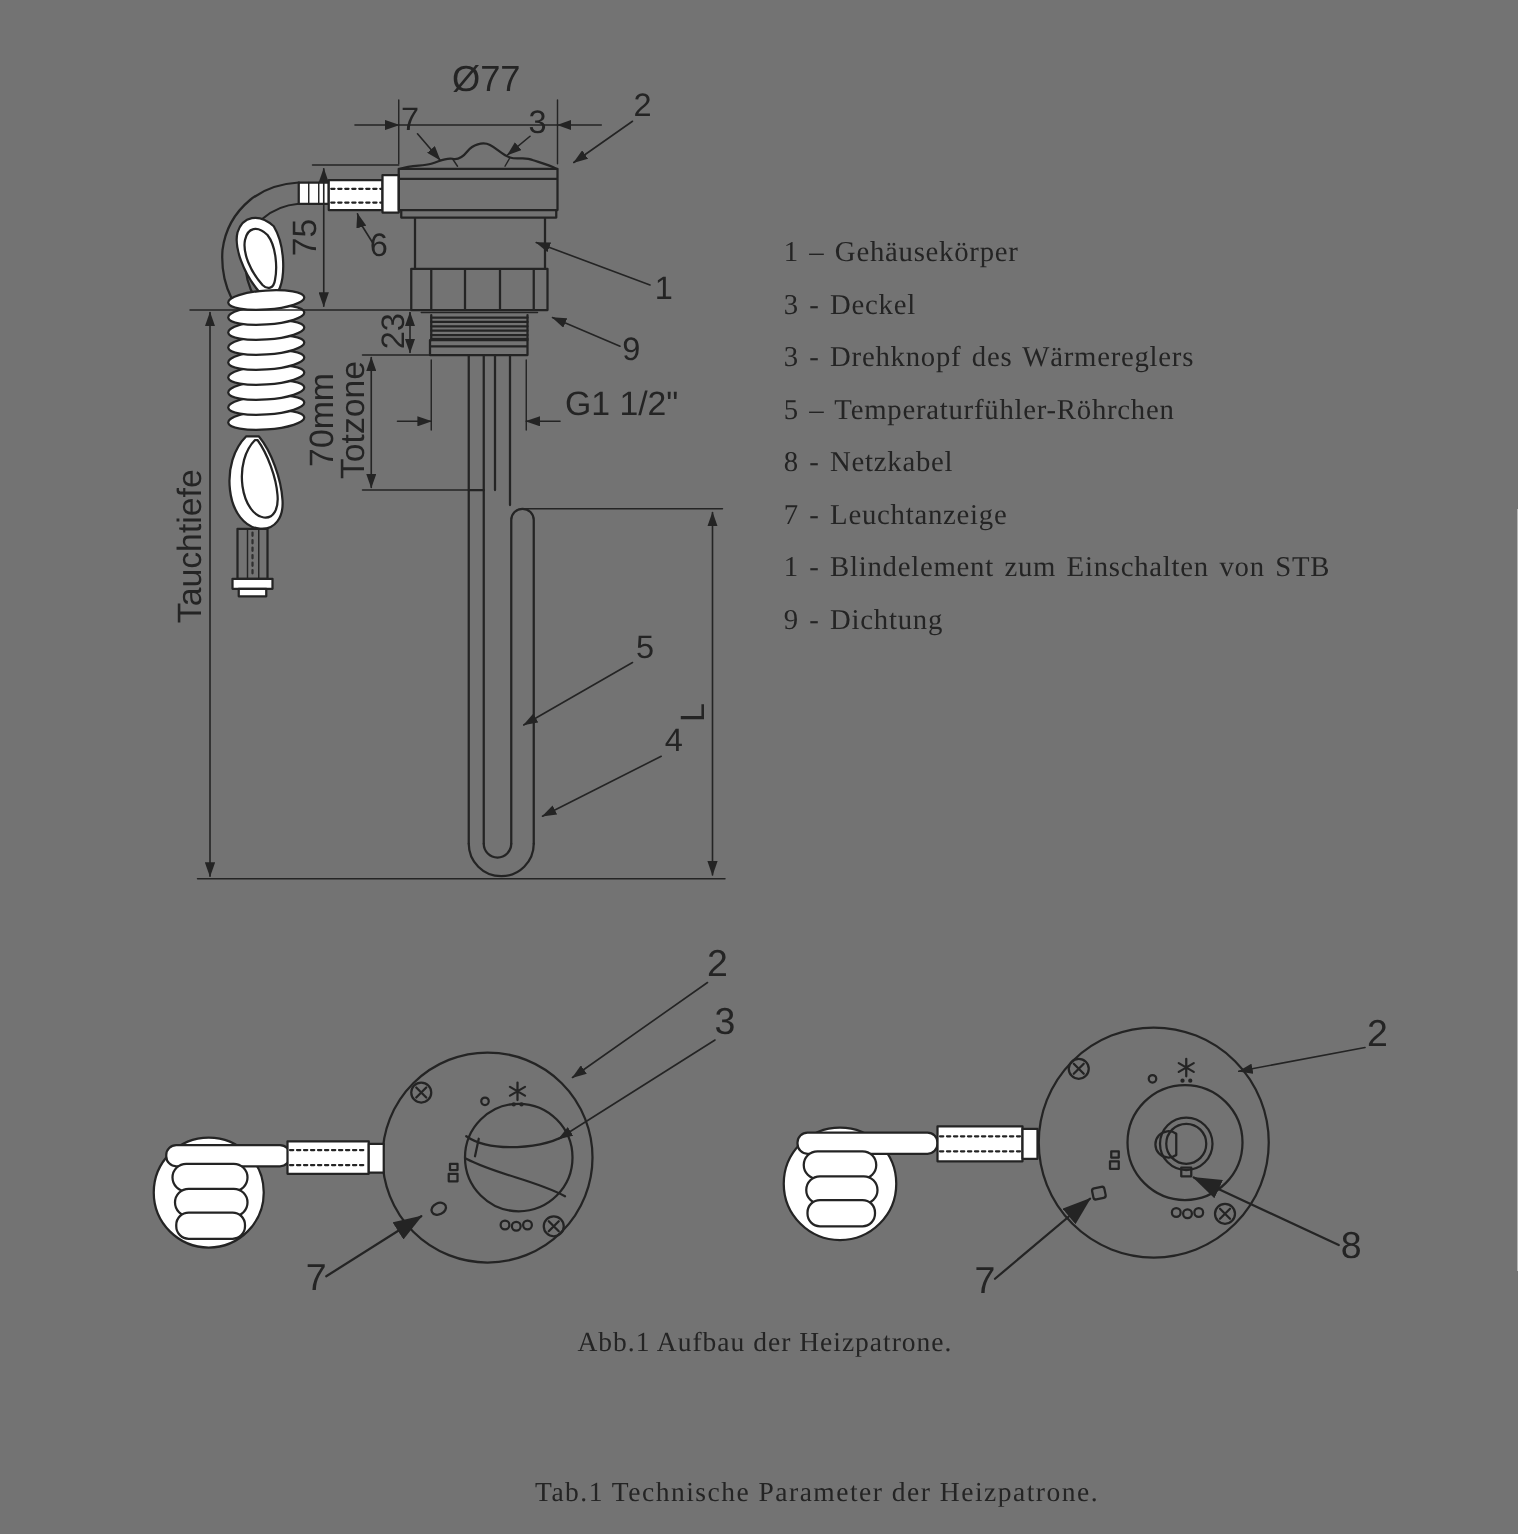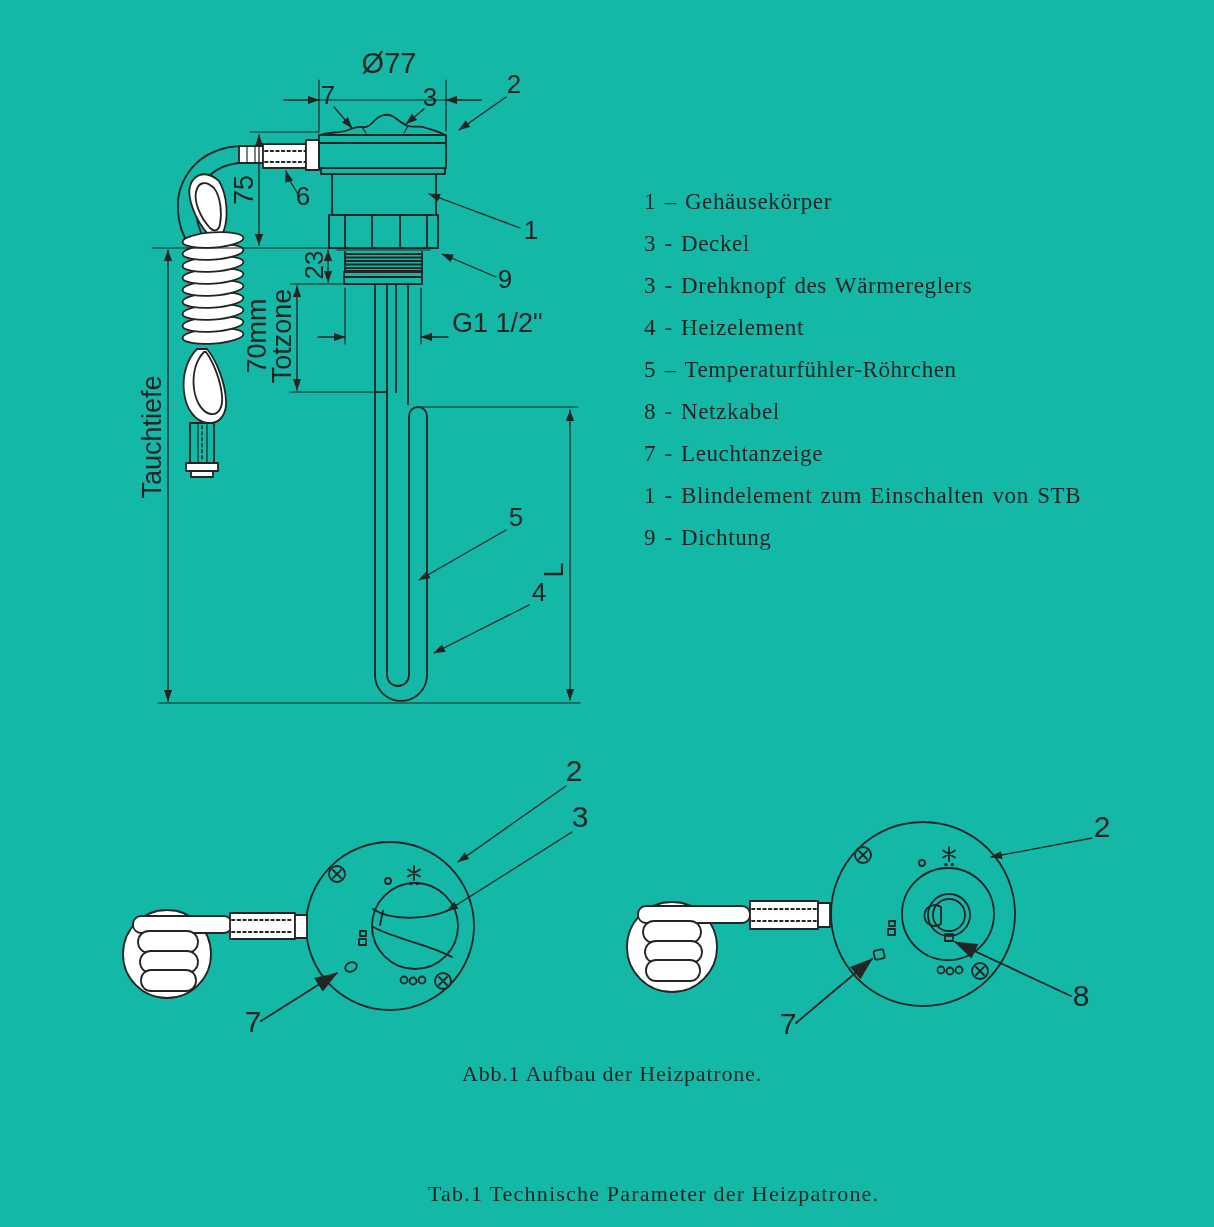--- a/index.html
+++ b/index.html
@@ -1,25 +1,25 @@
 <!DOCTYPE html>
 <html style="--ink: #242424;"><head>
 <meta charset="utf-8">
 <style>
   html,body{margin:0;padding:0;background:#e8e8e8;}
-  #page{position:relative;width:1214px;height:1227px;background:#14b8a6;overflow:hidden;
+  #page{position:relative;width:1214px;height:1227px;background:#737373;overflow:hidden;
         font-family:"Liberation Serif",serif;color:var(--ink,#242424);}
   #art{position:absolute;left:0;top:0;width:1214px;height:1227px;}
   .ln{fill:none;stroke:var(--ink,#242424);stroke-width:1.8;stroke-linecap:round;stroke-linejoin:round;}
   .thin{stroke-width:1.15;}
   .dim{stroke-width:1.3;}
   .wf{fill:#ffffff;}
   .t{font-family:"Liberation Sans",sans-serif;fill:var(--ink,#242424);}
   .fs26{font-size:26px;} .fs27{font-size:27px;} .fs29{font-size:29px;} .fs30{font-size:30px;}
-  .legend{position:absolute;left:644px;top:181px;width:470px;}
+  .legend{position:absolute;left:627px;top:181px;width:470px;}
   .legend-item{font-size:23px;line-height:42px;letter-spacing:0.6px;word-spacing:2px;white-space:nowrap;}
   .caption{position:absolute;font-size:22px;letter-spacing:0.8px;white-space:nowrap;}
   .caption-abb{left:462px;top:1061px;font-family:Liberation Serif, serif;}
   .caption-tab{left:428px;top:1181px;letter-spacing:1.2px;}
 </style>
 </head>
 <body>
 
 <div id="page">
 
@@ -246,21 +246,20 @@
       <path class="ln" stroke-width="2.4" d="M1071,996 L955,942" marker-end="url(#ahb)"></path>
       <text class="t fs30" x="1081" y="1006" text-anchor="middle">8</text>
     </g>
   </g>
 </svg>
 
   <div class="legend">
     <div class="legend-item">1 – Gehäusekörper</div>
     <div class="legend-item">3 - Deckel</div>
     <div class="legend-item">3 - Drehknopf des Wärmereglers</div>
-    <div class="legend-item">4 - Heizelement</div>
     <div class="legend-item">5 – Temperaturfühler-Röhrchen</div>
     <div class="legend-item">8 - Netzkabel</div>
     <div class="legend-item">7 - Leuchtanzeige</div>
     <div class="legend-item">1 - Blindelement zum Einschalten von STB</div>
     <div class="legend-item">9 - Dichtung</div>
   </div>
 
   <div class="caption caption-abb">Abb.1 Aufbau der Heizpatrone.</div>
   <div class="caption caption-tab">Tab.1 Technische Parameter der Heizpatrone.</div>
 

